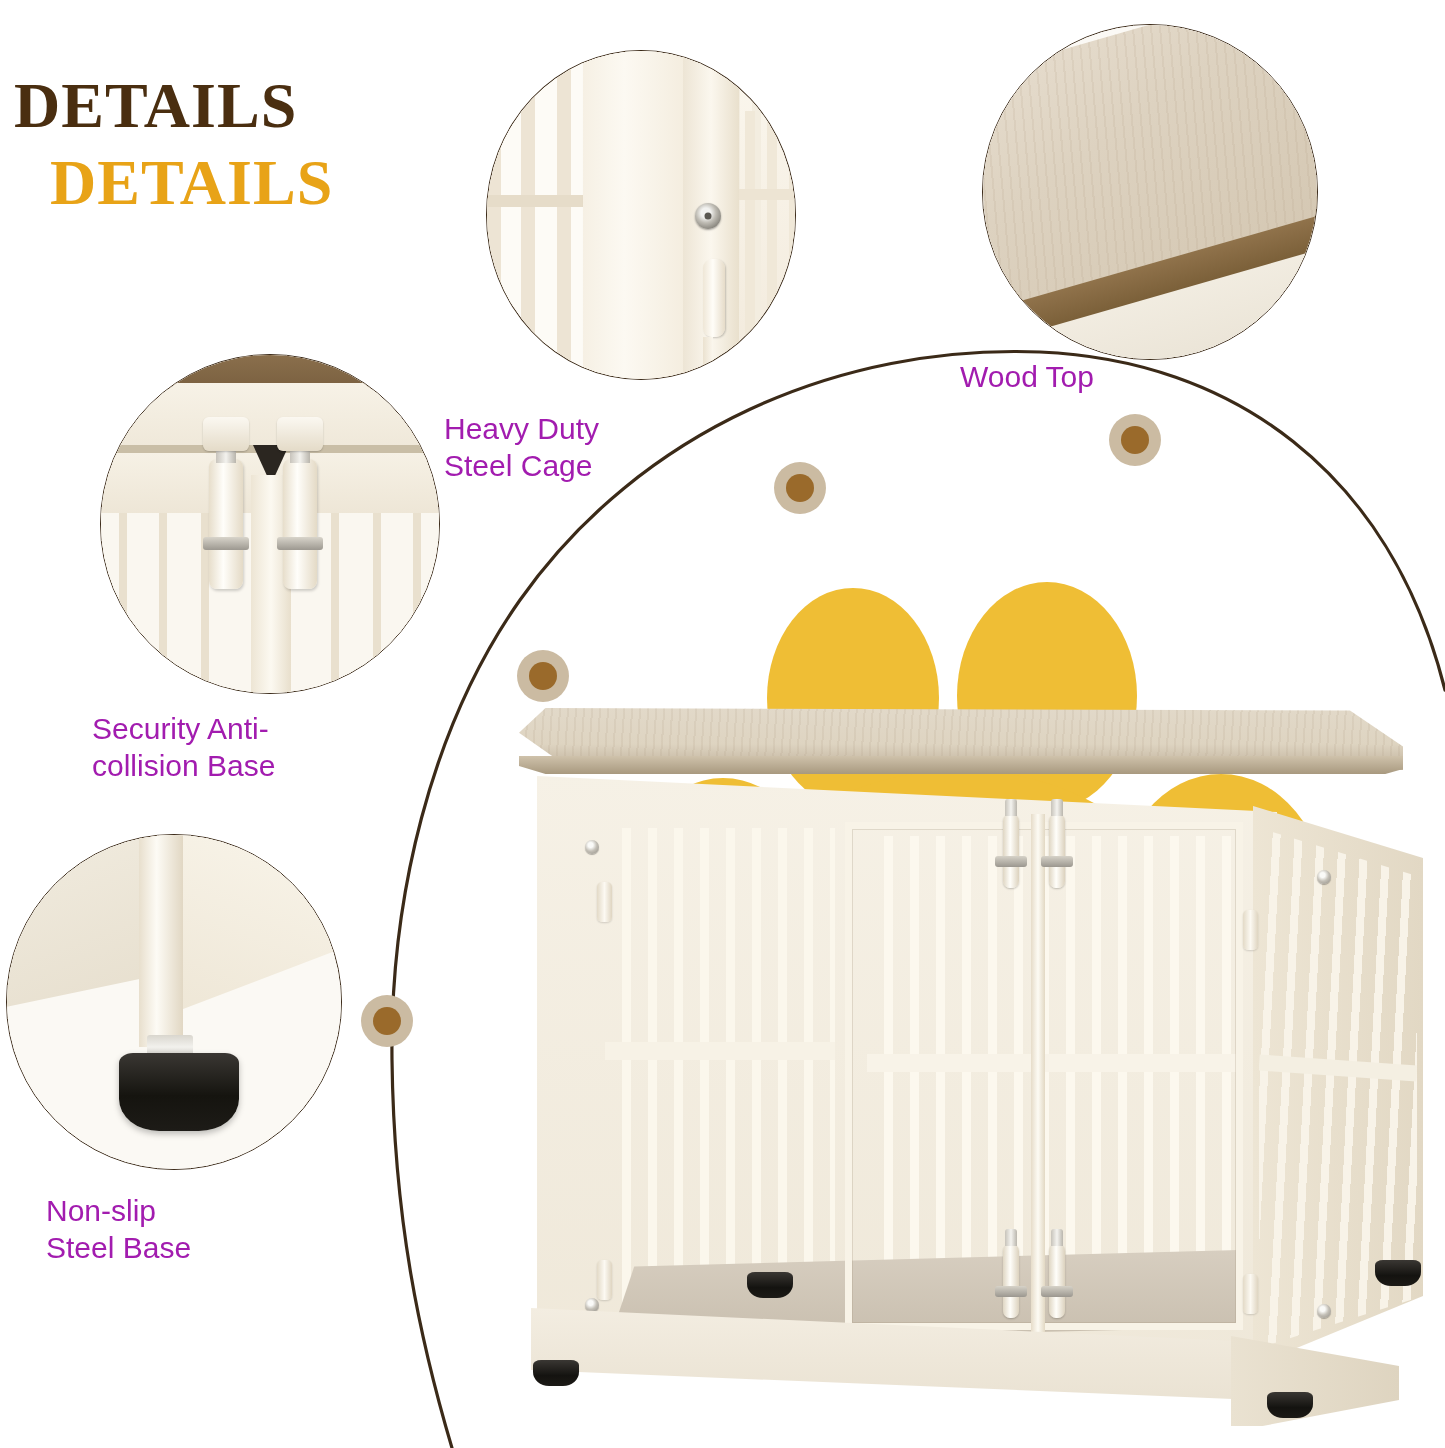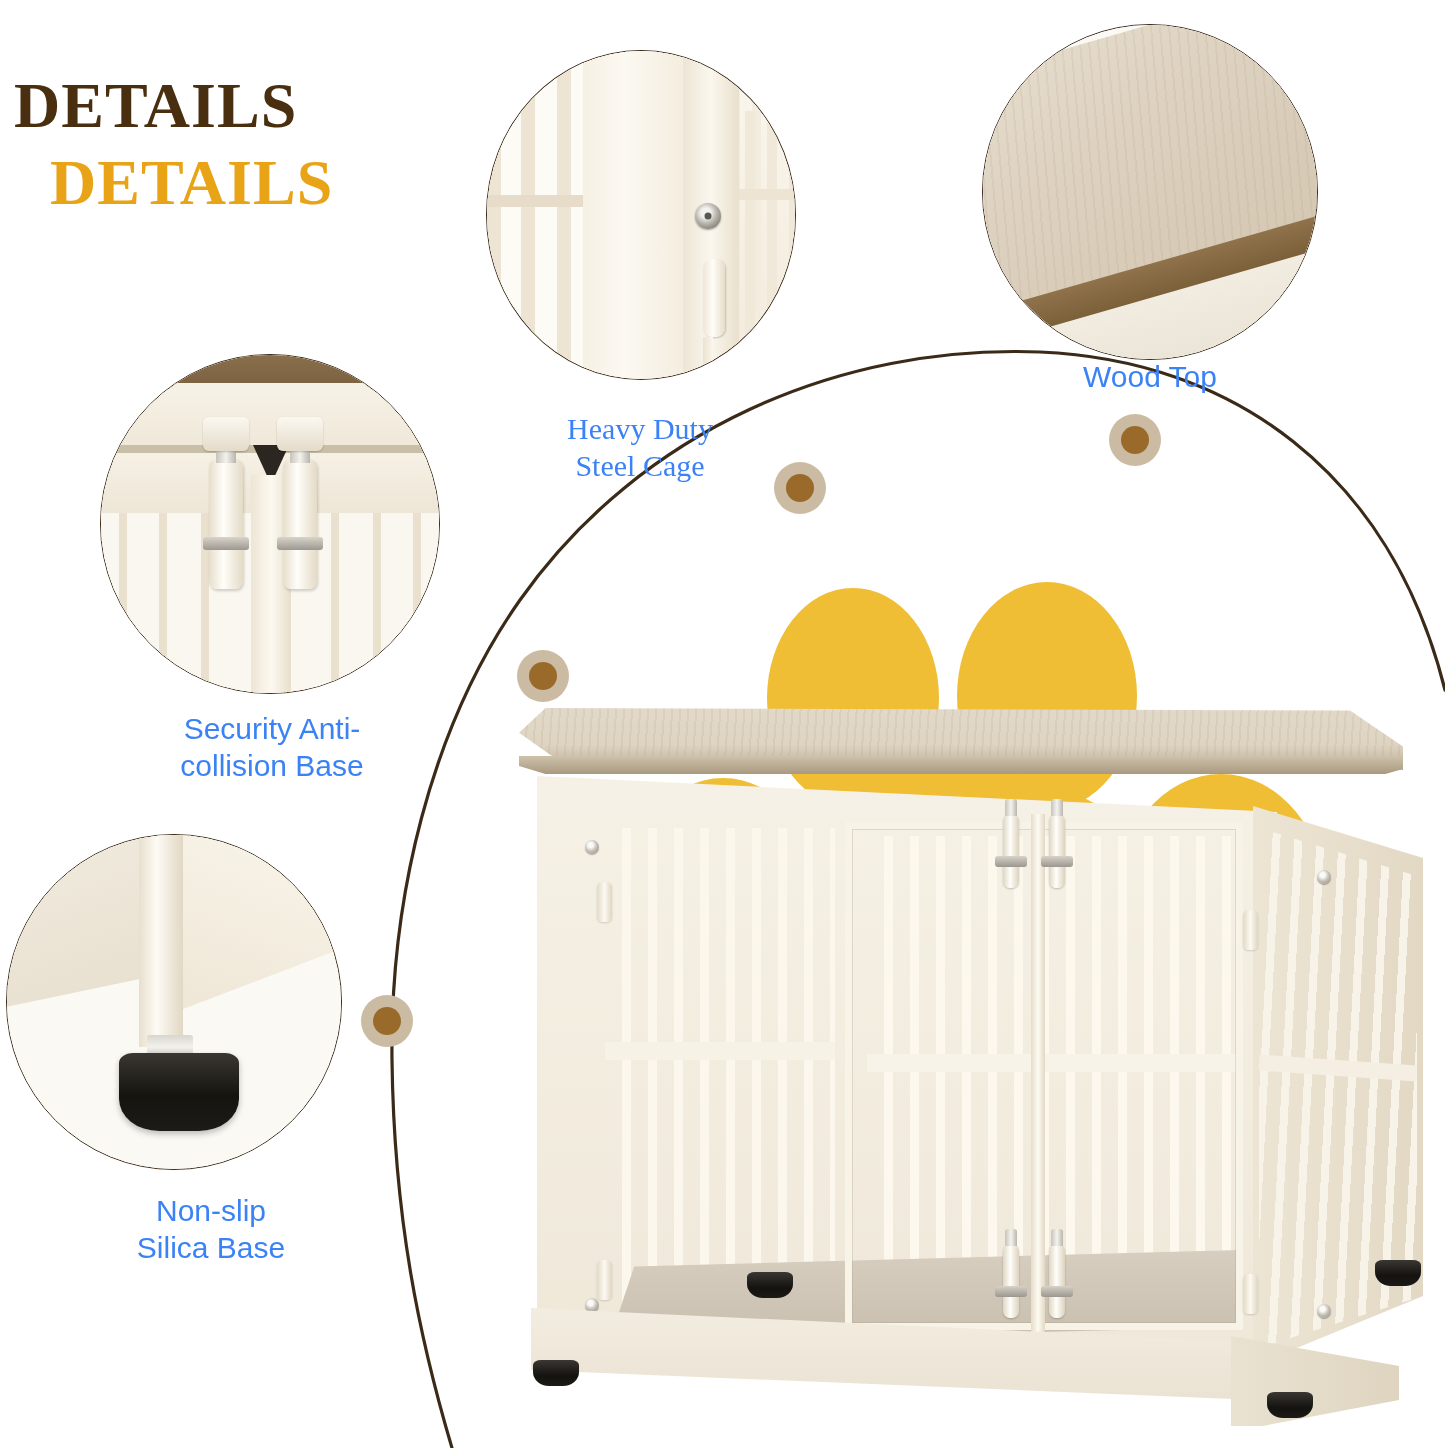--- a/index.html
+++ b/index.html
@@ -45,22 +45,21 @@
   }
   .photo-circle {
     position: absolute;
     border-radius: 50%;
     overflow: hidden;
     border: 1.6px solid #3B2A18;
     background: #ffffff;
   }
   .callout-label {
     position: absolute;
-    text-align: center;
-    color: #3b82f6;
+    color: #a21caf;
     font-size: 30px;
     font-weight: normal;
     line-height: 1.24;
     white-space: pre-line;
   }
 
   
   #photo-cage { left: 486px; top: 50px; width: 310px; height: 330px; }
   #photo-cage .inner {
     position: absolute; inset: 0;
@@ -108,21 +107,21 @@
     position: absolute; left: 216px; top: 286px; width: 10px; height: 60px;
     background: linear-gradient(90deg,#EBE2D0,#FBF7EE);
   }
   #cage-rightbars {
     position: absolute; left: 250px; top: 60px; width: 70px; height: 250px;
     background: linear-gradient(90deg, transparent 0 8px, #F0E8D8 8px 18px, transparent 18px 30px, #F0E8D8 30px 40px, transparent 40px 52px, #F0E8D8 52px 62px, transparent 62px);
   }
   #cage-rightbars::after {
     content:""; position:absolute; left:0; top:78px; width:100%; height:11px; background:#EDE4D3;
   }
-  #label-cage { left: 444px; top: 410px; width: 392px; font-family: Liberation Serif, serif; }
+  #label-cage { left: 444px; top: 410px; width: 392px; }
 
   
   #photo-wood { left: 982px; top: 24px; width: 336px; height: 336px; }
   #wood-bg { position:absolute; inset:0; background:#FBF9F5; }
   #wood-slab-top {
     position:absolute; left:-70px; top:8px; width:480px; height:230px;
     background:
       repeating-linear-gradient(101deg, rgba(180,160,135,0.16) 0 2px, rgba(255,255,255,0) 2px 9px),
       linear-gradient(160deg,#E9E0D2 0%, #DDD2C0 45%, #D4C7B2 100%);
     transform: rotate(-16deg);
@@ -503,21 +502,21 @@
   <div class="photo-circle" id="photo-base">
     <div id="base-bg">
       <div id="base-leftpanel"></div>
       <div id="base-rightpanel"></div>
       <div id="base-leg"></div>
       <div id="base-stem"></div>
       <div id="base-foot"></div>
     </div>
   </div>
   <div class="callout-label" id="label-base">Non-slip
-Silica Base</div>
+Steel Base</div>
 
   <div id="product">
 
     <div id="paw">
       <div class="paw-toe" id="paw-toe-1"></div>
       <div class="paw-toe" id="paw-toe-2"></div>
       <div class="paw-toe" id="paw-toe-3"></div>
       <div class="paw-toe" id="paw-toe-4"></div>
       <div id="paw-pad"></div>
     </div>

